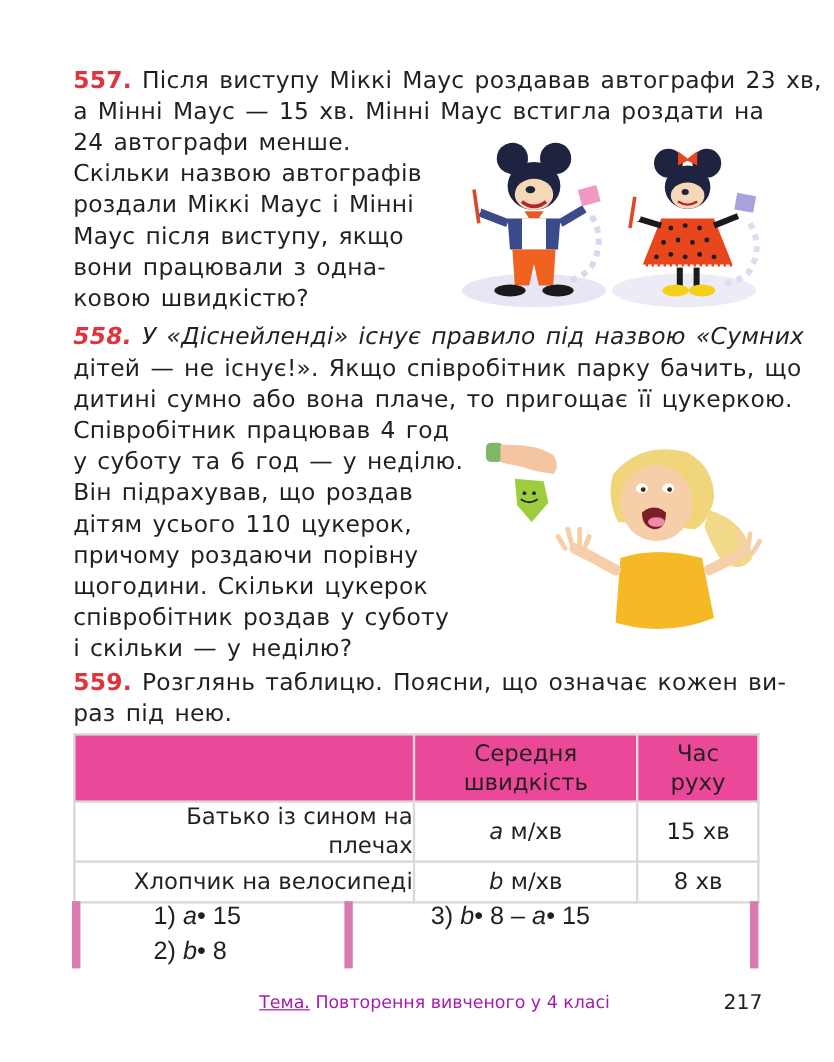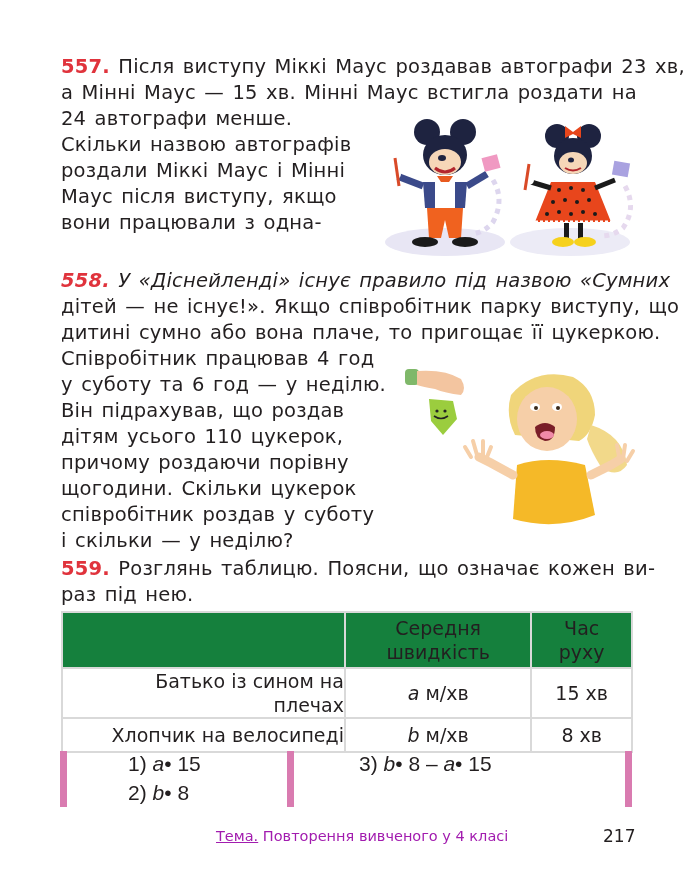--- a/index.html
+++ b/index.html
@@ -10,21 +10,21 @@
   .page { position: absolute; left: 0; top: 0; width: 695px; height: 885px; }
   .line { position: absolute; left: 61px; font-size: 19.5px; line-height: 25px; white-space: nowrap; letter-spacing: 0.2px; word-spacing: 2px; }
   .justify { width: 574px; text-align: justify; text-align-last: justify; }
   .num { color: #e0333c; font-weight: bold; }
 
   
   .illus { position: absolute; }
   
   .tbl { position: absolute; left: 61px; top: 611px; width: 572px; border-collapse: collapse; font-size: 19px; }
   .tbl td { border: 2px solid #d9d9d9; padding: 0; text-align: center; line-height: 24px; }
-  .tbl .hdr td { background: #15803d; height: 54px; }
+  .tbl .hdr td { background: #ec4899; height: 54px; }
   .tbl .row td { height: 32px; }
   .tbl .name { text-align: right; padding-left: 22px; margin-top: 40px; }
   .ital { font-style: italic; }
   
   .bar { position: absolute; width: 7px; height: 56px; background: #d97bb0; top: 751px; }
   .expr { position: absolute; font-family: "Liberation Sans", sans-serif; font-size: 21px; line-height: 28px; white-space: nowrap; }
   .footer { position: absolute; top: 828px; font-size: 14.5px; color: #a21caf; white-space: nowrap; }
   .footer .u { text-decoration: underline; }
   .pagenum { position: absolute; left: 603px; top: 826px; font-size: 17px; color: #231f20; }
 </style>
@@ -33,20 +33,21 @@
 
 <div class="page">
 
   <div class="line justify" style="top:54px;"><span class="num">557.</span> <span>Після виступу Міккі Маус роздавав автографи 23 хв,</span></div>
   <div class="line justify" style="top:80px;">а Мінні Маус — 15 хв. Мінні Маус встигла роздати на</div>
   <div class="line" style="top:106px;">24 автографи менше.</div>
   <div class="line" style="top:132px;">Скільки назвою автографів</div>
   <div class="line" style="top:158px;">роздали Міккі Маус і Мінні</div>
   <div class="line" style="top:184px;">Маус після виступу, якщо</div>
   <div class="line" style="top:210px;">вони працювали з одна-</div>
+  <div class="line" style="top:236px;">ковою швидкістю?</div>
 
   <svg class="illus" style="left:375px;top:110px;" width="270" height="150" viewBox="0 0 270 150">
     <ellipse cx="70" cy="132" rx="60" ry="14" fill="#e8e6f4"></ellipse>
     <ellipse cx="195" cy="132" rx="60" ry="14" fill="#ecebf6"></ellipse>
 
     <g>
       <circle cx="52" cy="22" r="13" fill="#1e2340"></circle>
       <circle cx="88" cy="22" r="13" fill="#1e2340"></circle>
       <ellipse cx="70" cy="45" rx="22" ry="20" fill="#1e2340"></ellipse>
       <ellipse cx="70" cy="52" rx="16" ry="13" fill="#f6d7b8"></ellipse>
@@ -97,21 +98,21 @@
       <path d="M176 78 L156 72" stroke="#1a1a1a" stroke-width="5"></path>
       <circle cx="154" cy="70" r="5" fill="#ffffff"></circle>
       <line x1="154" y1="54" x2="150" y2="80" stroke="#d94a28" stroke-width="3"></line>
       <path d="M220 78 L240 70" stroke="#1a1a1a" stroke-width="5"></path>
       <rect x="238" y="52" width="16" height="14" fill="#a9a2e0" transform="rotate(10 246 59)"></rect>
       <path d="M250 76 Q262 98 248 118 Q238 126 226 126" stroke="#e6d9ee" stroke-width="5" fill="none" stroke-dasharray="5 5"></path>
     </g>
   </svg>
 
   <div class="line justify" style="top:268px;font-style:italic;"><span class="num">558.</span> <span>У «Діснейленді» існує правило під назвою «Сумних</span></div>
-  <div class="line justify" style="top:294px;">дітей — не існує!». Якщо співробітник парку виступу, що</div>
+  <div class="line justify" style="top:294px;">дітей — не існує!». Якщо співробітник парку бачить, що</div>
   <div class="line justify" style="top:320px;">дитині сумно або вона плаче, то пригощає її цукеркою.</div>
   <div class="line" style="top:346px;">Співробітник працював 4 год</div>
   <div class="line" style="top:372px;text-align:right;">у суботу та 6 год — у неділю.</div>
   <div class="line" style="top:398px;">Він підрахував, що роздав</div>
   <div class="line" style="top:424px;">дітям усього 110 цукерок,</div>
   <div class="line" style="top:450px;">причому роздаючи порівну</div>
   <div class="line" style="top:476px;">щогодини. Скільки цукерок</div>
   <div class="line" style="top:502px;">співробітник роздав у суботу</div>
   <div class="line" style="top:528px;">і скільки — у неділю?</div>
 

